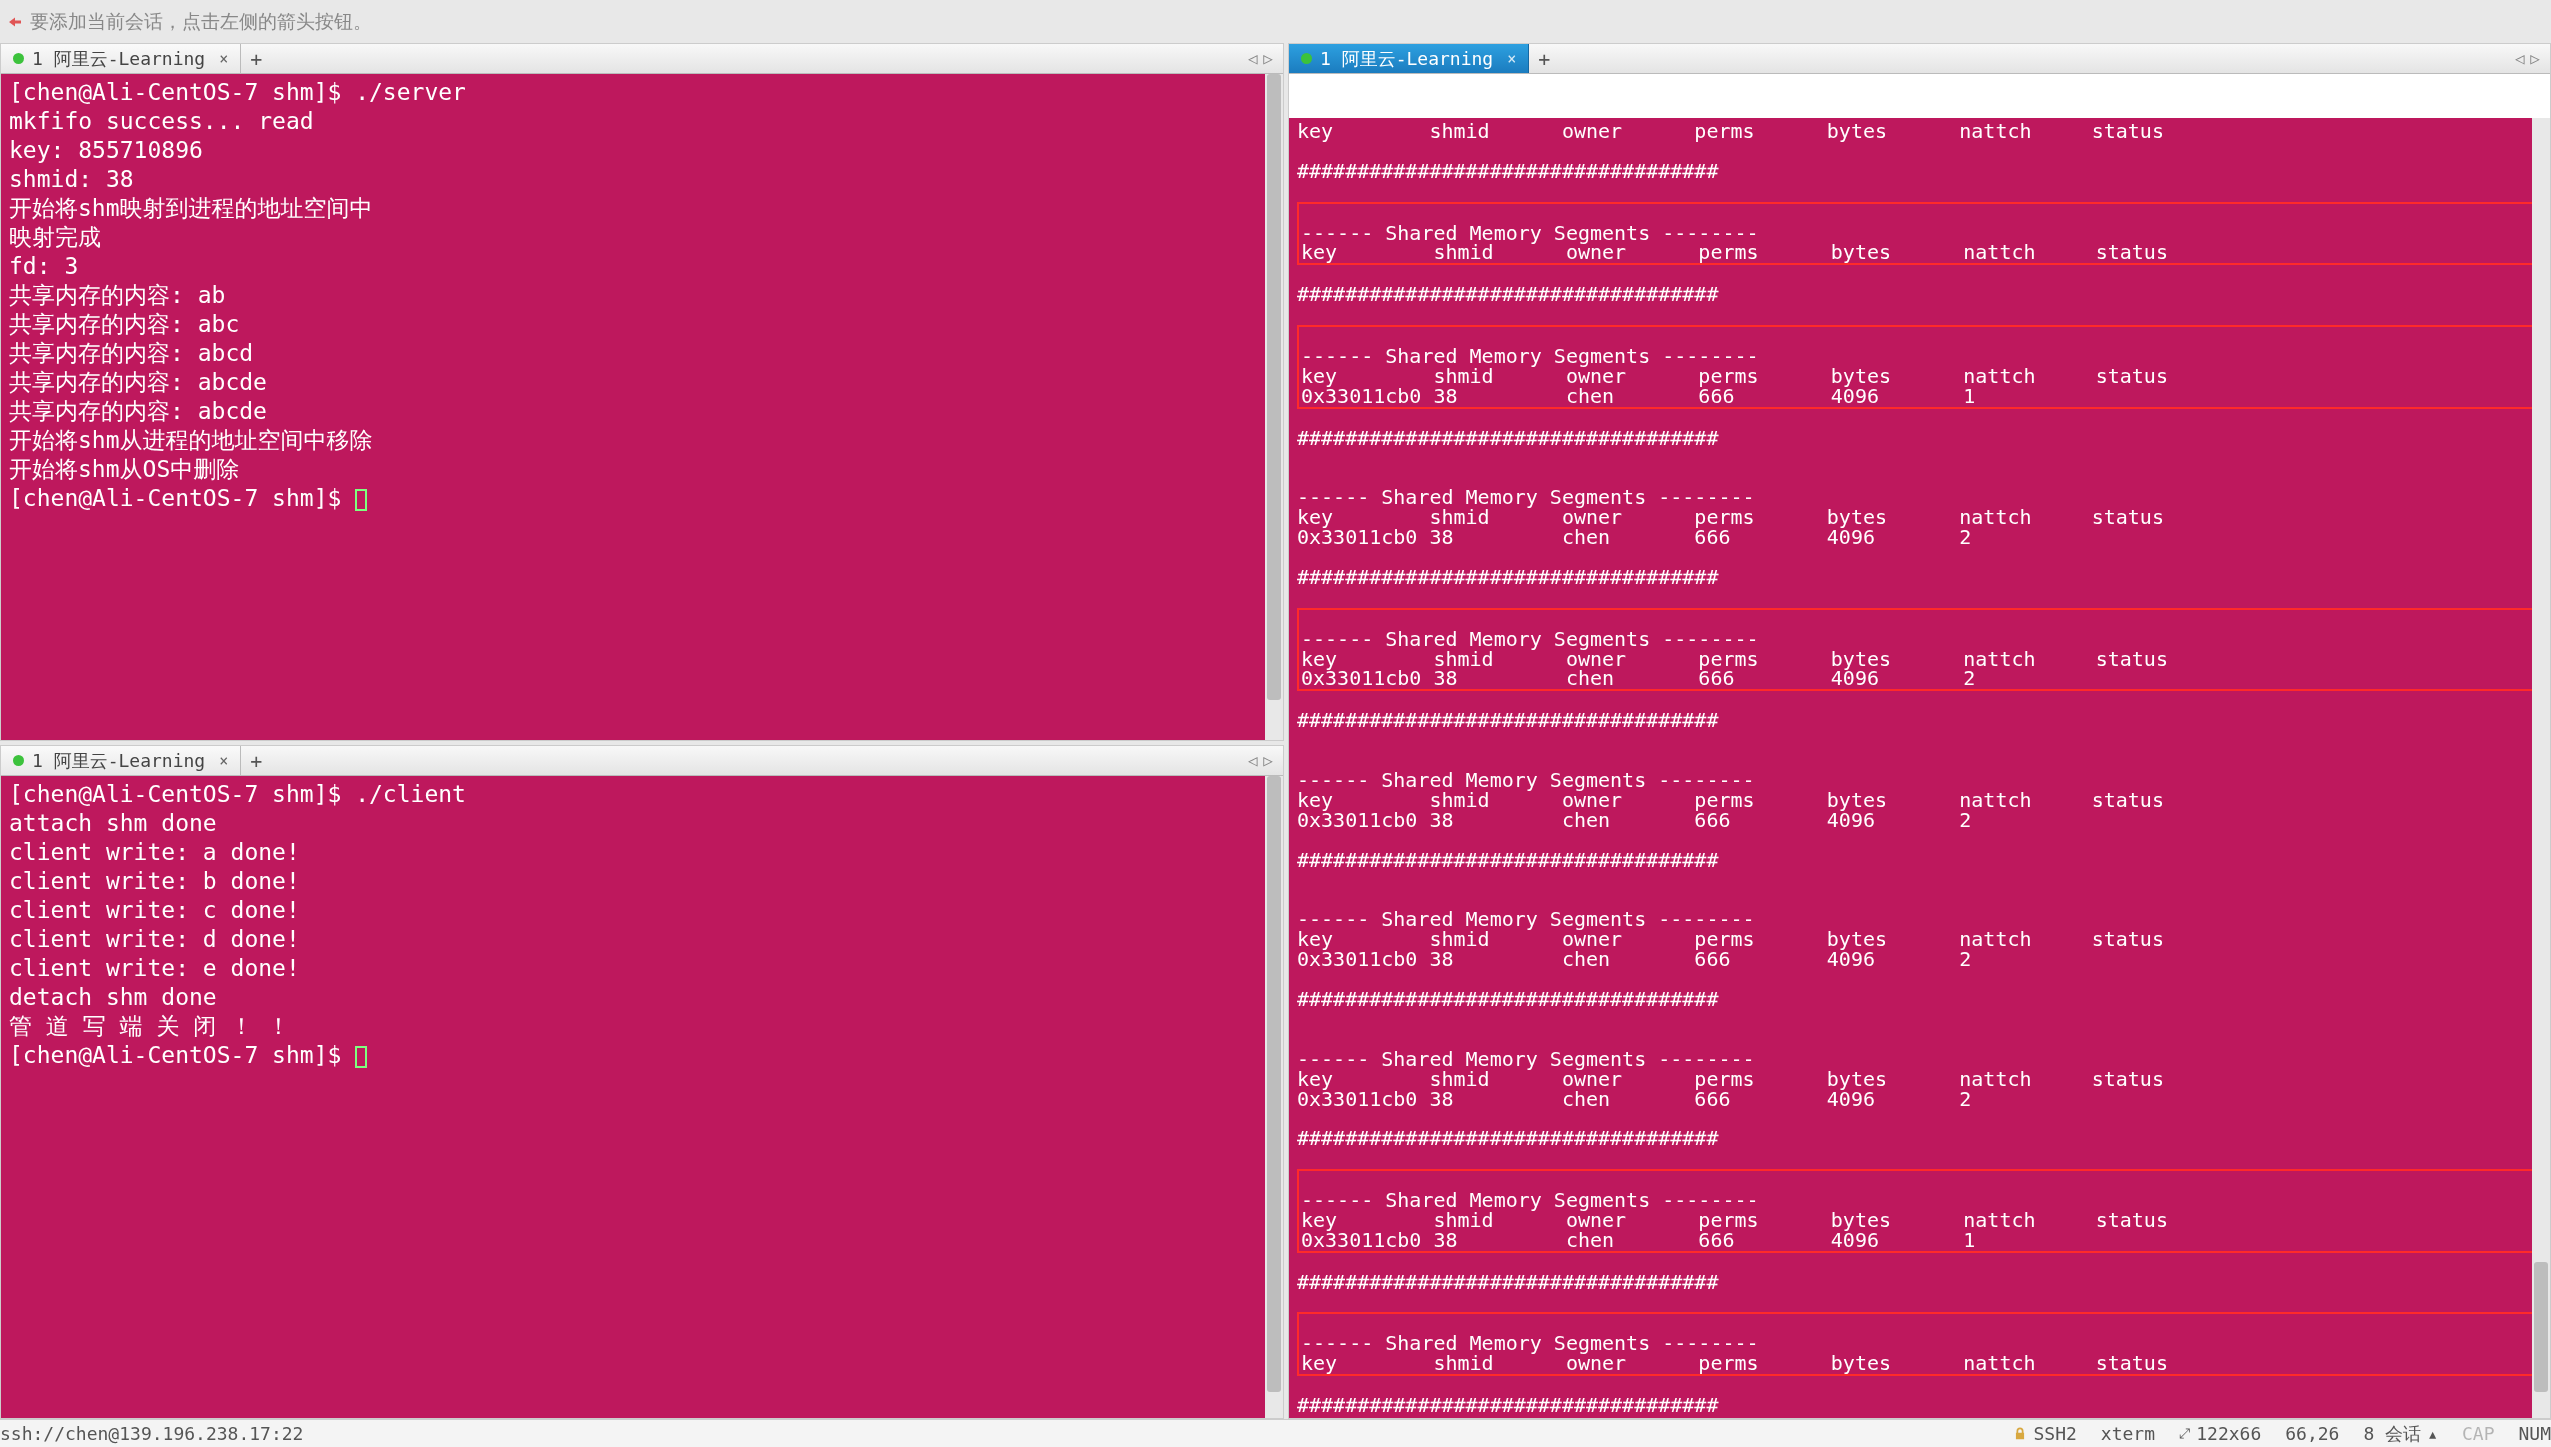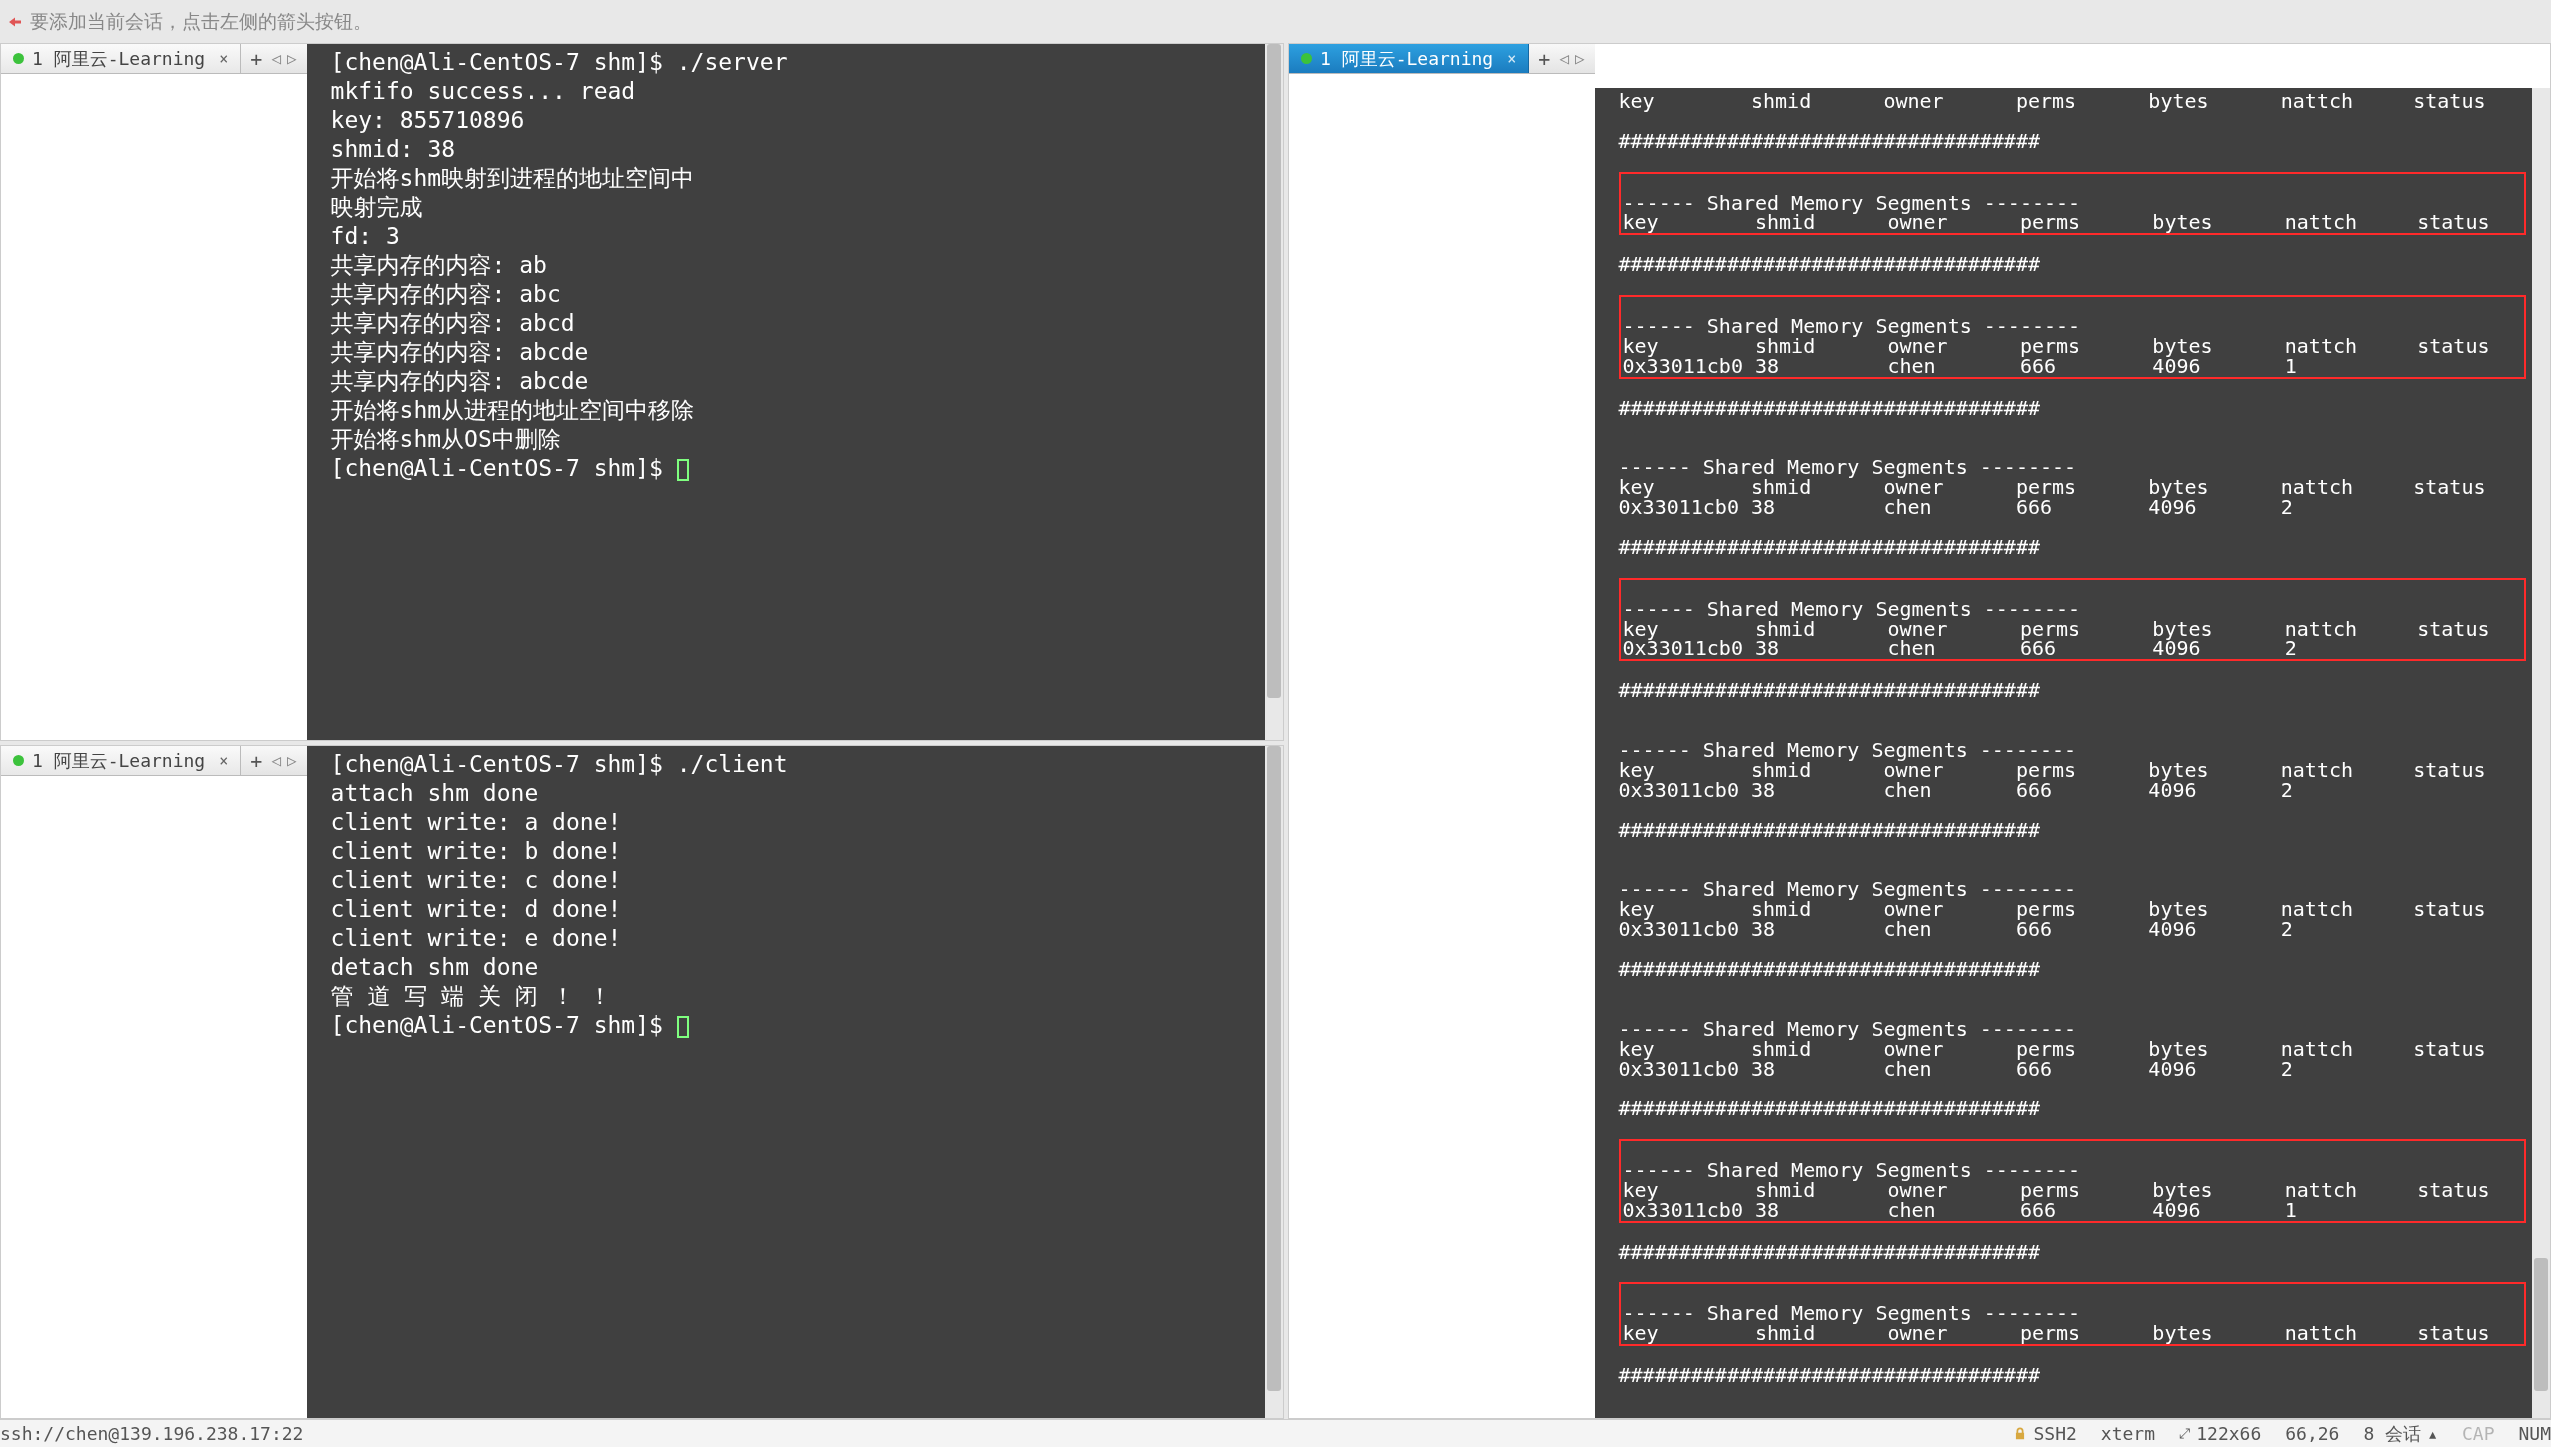--- a/index.html
+++ b/index.html
@@ -39,21 +39,21 @@
   min-height: 0;
 }
 .right-col {
   flex: 1;
   display: flex;
   flex-direction: column;
   min-height: 0;
 }
 .pane {
   display: flex;
-  flex-direction: row;
+  flex-direction: column;
   border: 1px solid #ccc;
   background: #fff;
   min-height: 0;
   justify-content: space-between;
 }
 .pane.top-left { height: 698px; }
 .pane.bottom-left { flex: 1; }
 .pane.right { flex: 1; }
 .tab-bar {
   height: 30px;
@@ -104,26 +104,26 @@
   margin-left: auto;
   display: flex;
   align-items: center;
   gap: 6px;
   padding-right: 10px;
   color: #888;
 }
 .nav-arrows span { cursor: pointer; font-size: 16px; }
 .terminal {
   flex: 1;
-  background: #404040;
+  background: #be185d;
   color: #fff;
   font-family: "DejaVu Sans Mono", "Consolas", monospace;
   font-size: 23px;
   line-height: 29px;
-  padding: 4px 24px;
+  padding: 4px 8px;
   overflow: hidden;
   position: relative;
   white-space: pre;
 }
 .terminal.right-term {
   font-size: 20px;
   line-height: 19.9px;
   margin-top: 44px;
 }
 .cursor-block {

